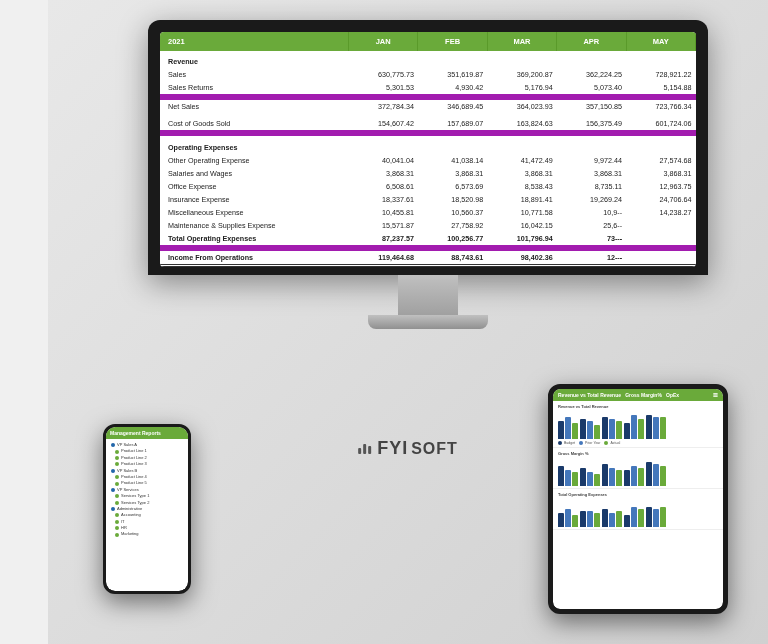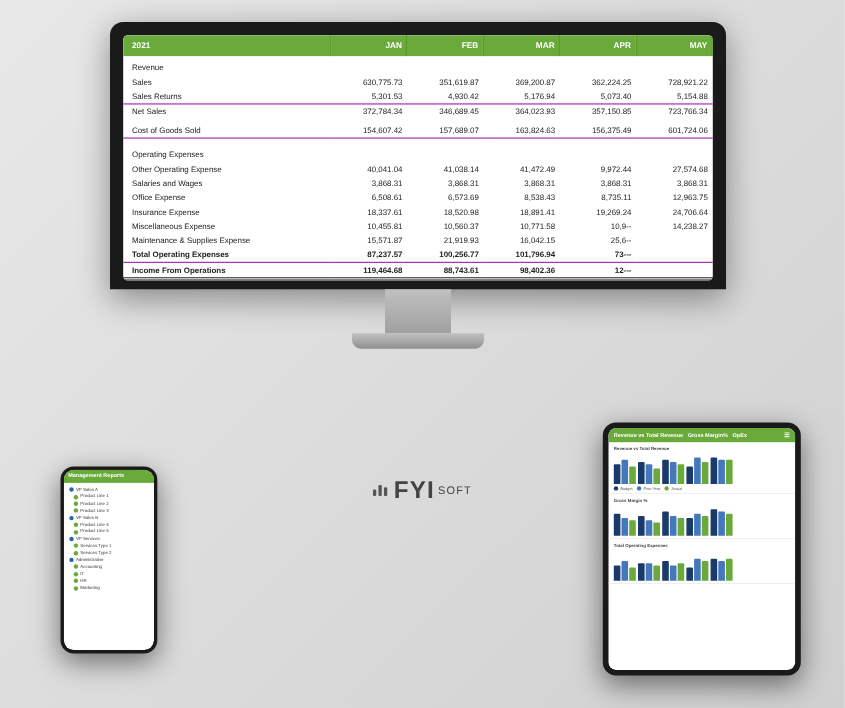--- a/index.html
+++ b/index.html
@@ -12,20 +12,21 @@
       justify-content: center;
       font-family: Arial, sans-serif;
       overflow: hidden;
     }
 
     .scene {
       position: relative;
       width: 768px;
       height: 644px;
       background: linear-gradient(135deg, #e8e8e8 0%, #d0d0d0 100%);
+      margin-left: 48px;
     }
 
     
     .monitor {
       position: absolute;
       top: 20px;
       left: 100px;
       width: 560px;
     }
 
@@ -67,21 +68,21 @@
     }
 
     .header-row {
       background-color: #6aaa3a;
       color: white;
       font-weight: bold;
     }
 
     .header-row th {
       padding: 5px 4px;
-      text-align: right;
+      text-align: center;
       border-right: 1px solid #5a9a2a;
     }
 
     .header-row th:first-child {
       text-align: left;
       padding-left: 8px;
     }
 
     .spreadsheet td {
       padding: 2px 4px;
@@ -90,26 +91,26 @@
       color: #222;
       font-size: 7.2px;
     }
 
     .spreadsheet td:first-child {
       text-align: left;
       padding-left: 8px;
     }
 
     .section-label {
-      font-weight: normal;
+      font-weight: bold;
       font-size: 7.5px;
     }
 
     .underline-row td {
-      border-bottom: 1px solid #a21caf;
+      border-bottom: 6px solid #a21caf;
     }
 
     .double-underline-row td {
       border-bottom: 3px double #333;
     }
 
     .total-row td {
       font-weight: bold;
     }
 
@@ -398,21 +399,21 @@
               <td>Miscellaneous Expense</td>
               <td>10,455.81</td>
               <td>10,560.37</td>
               <td>10,771.58</td>
               <td>10,9--</td>
               <td>14,238.27</td>
             </tr>
             <tr>
               <td>Maintenance &amp; Supplies Expense</td>
               <td>15,571.87</td>
-              <td>21,919.93</td>
+              <td>27,758.92</td>
               <td>16,042.15</td>
               <td>25,6--</td>
               <td></td>
             </tr>
             <tr class="total-row underline-row">
               <td>Total Operating Expenses</td>
               <td>87,237.57</td>
               <td>100,256.77</td>
               <td>101,796.94</td>
               <td>73---</td>
@@ -433,22 +434,22 @@
     <div class="monitor-stand-neck"></div>
     <div class="monitor-stand-base"></div>
   </div>
 
   <div class="fyisoft-logo" style="position:absolute; bottom:185px; left:50%; transform:translateX(-50%); font-size:16px; color:#555; display:flex; align-items:center; gap:3px;">
     <div class="fyi-bars" style="display:flex; align-items:flex-end; gap:2px; margin-right:3px;">
       <div class="fyi-bar" style="width:3px; height:6px; background:#555; border-radius:1px;"></div>
       <div class="fyi-bar" style="width:3px; height:10px; background:#555; border-radius:1px;"></div>
       <div class="fyi-bar" style="width:3px; height:8px; background:#555; border-radius:1px;"></div>
     </div>
-    <span style="font-weight:bold; font-size:22px; color:#444;">FYI</span>
-    <span style="font-weight:normal; font-size:10px; color:#444;">SOFT</span>
+    <span style="font-weight:bold; font-size:18px; color:#444;">FYI</span>
+    <span style="font-weight:bold; font-size:16px; color:#444;">SOFT</span>
   </div>
 
   <div class="phone">
     <div class="phone-screen">
       <div class="phone-header">Management Reports</div>
       <div class="phone-tree">
         <div class="phone-tree-item">
           <div class="tree-dot tree-dot-blue"></div>
           <span>VP Sales A</span>
         </div>

